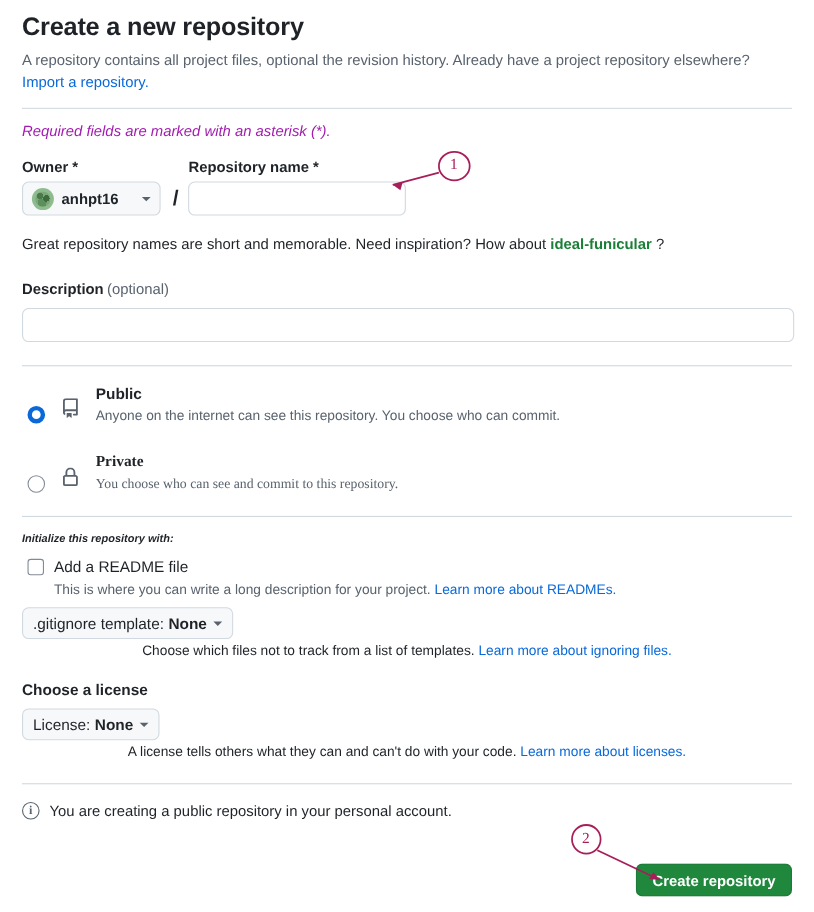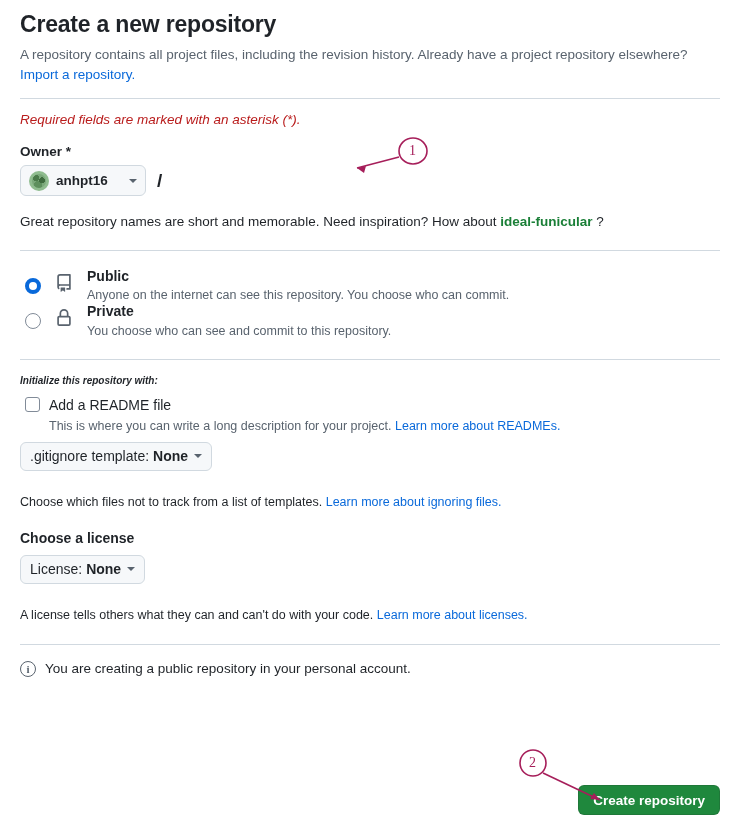--- a/index.html
+++ b/index.html
@@ -38,21 +38,21 @@
     cursor: pointer;
   }
   .hr {
     border: 0;
     border-top: 1px solid #d1d9e0;
     margin: 14px 0 0 0;
   }
   .required-note {
     font-size: 13.5px;
     font-style: italic;
-    color: #b91c1c;
+    color: #a21caf;
     margin-top: 13px;
   }
   .row-owner {
     display: flex;
     align-items: flex-end;
     margin-top: 17px;
   }
   .field-label {
     font-size: 13.5px;
     font-weight: bold;
@@ -151,24 +151,24 @@
     width: 702px;
     height: 31px;
   }
   .divider {
     border: 0;
     border-top: 1px solid #d1d9e0;
     margin: 21px 0 0 0;
   }
   .visibility-option {
     display: flex;
-    align-items: center;
+    align-items: flex-end;
     margin-top: 16px;
   }
-  .visibility-option.second { margin-top: 0; }
+  .visibility-option.second { margin-top: 26px; font-family: Liberation Serif, serif; }
   .radio {
     width: 16px;
     height: 16px;
     border-radius: 50%;
     border: 1px solid #818b98;
     background: #fff;
     margin: 3px 14px 0 5px;
     flex: 0 0 auto;
     position: relative;
     cursor: pointer;
@@ -241,21 +241,22 @@
     font-size: 14px;
     color: #1f2328;
     margin-top: 9px;
     cursor: pointer;
   }
   .pill-select .lead { color: #1f2328; }
   .pill-select .val { font-weight: bold; margin-left: 4px; }
   .note {
     font-size: 12.5px;
     color: #1f2328;
-    margin-top: 24px;
+    margin-top: 3px;
+    text-align: center;
   }
   .footer-divider {
     border: 0;
     border-top: 1px solid #d1d9e0;
     margin: 22px 0 0 0;
   }
   .info-row {
     display: flex;
     align-items: center;
     margin-top: 16px;
@@ -299,48 +300,56 @@
   svg.annot-svg { position: absolute; left: 0; top: 0; overflow: visible; }
 </style>
 </head>
 <body>
 
 <div class="page">
 
   <h1 class="title">Create a new repository</h1>
 
   <div class="subtitle">
-    <span>A repository contains all project files, including the revision history. Already have a project repository elsewhere?</span><br>
+    <span>A repository contains all project files, optional the revision history. Already have a project repository elsewhere?</span><br>
     <span class="link">Import a repository.</span>
   </div>
 
   <hr class="hr">
 
   <div class="required-note">Required fields are marked with an asterisk (*).</div>
 
   <div class="row-owner">
     <div class="owner-col">
       <label class="field-label">Owner *</label>
       <div class="owner-select">
         <span class="avatar"></span>
         <span class="owner-name">anhpt16</span>
         <span class="caret"></span>
       </div>
     </div>
 
     <div class="slash">/</div>
 
+    <div class="repo-col">
+      <label class="field-label">Repository name *</label>
+      <input class="text-input" type="text" value="" style="">
+    </div>
   </div>
 
   <div class="hint">
     <span>Great repository names are short and memorable. Need inspiration? How about</span>
     <span class="suggest">ideal-funicular</span>
     <span>?</span>
   </div>
 
+  <div class="desc-label-wrap">
+    <span class="desc-label">Description</span><span class="optional">(optional)</span>
+    <input class="text-input desc-input" type="text" value="" style="">
+  </div>
 
   <hr class="divider">
 
   <div class="visibility-option">
     <span class="radio checked"></span>
     <span class="vis-icon">
       <svg width="18" height="18" viewBox="0 0 16 16" fill="currentColor" aria-hidden="true">
         <path d="M2 2.5A2.5 2.5 0 0 1 4.5 0h8.75a.75.75 0 0 1 .75.75v12.5a.75.75 0 0 1-.75.75h-2.5a.75.75 0 0 1 0-1.5h1.75v-2h-8a1 1 0 0 0-.714 1.7.75.75 0 1 1-1.072 1.05A2.495 2.495 0 0 1 2 11.5Zm10.5-1h-8a1 1 0 0 0-1 1v6.708A2.486 2.486 0 0 1 4.5 9h8ZM5 12.25a.25.25 0 0 1 .25-.25h3.5a.25.25 0 0 1 .25.25v3.25a.25.25 0 0 1-.4.2l-1.45-1.087a.249.249 0 0 0-.3 0L5.4 15.7a.25.25 0 0 1-.4-.2Z"></path>
       </svg>
     </span>

